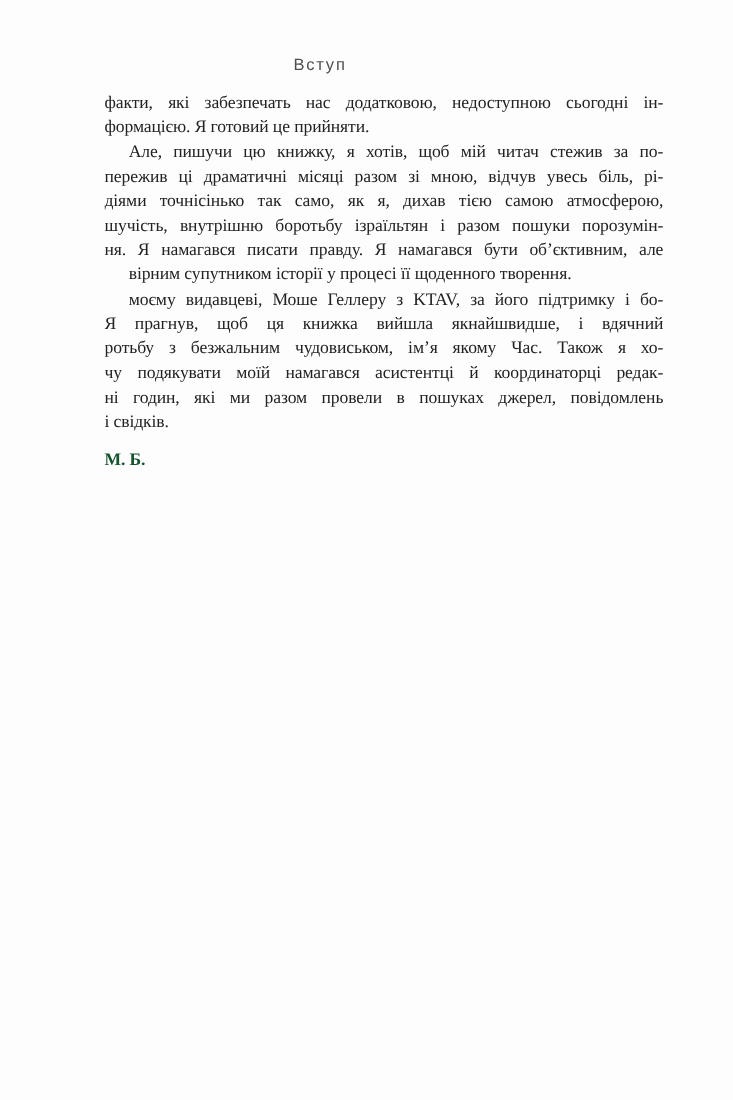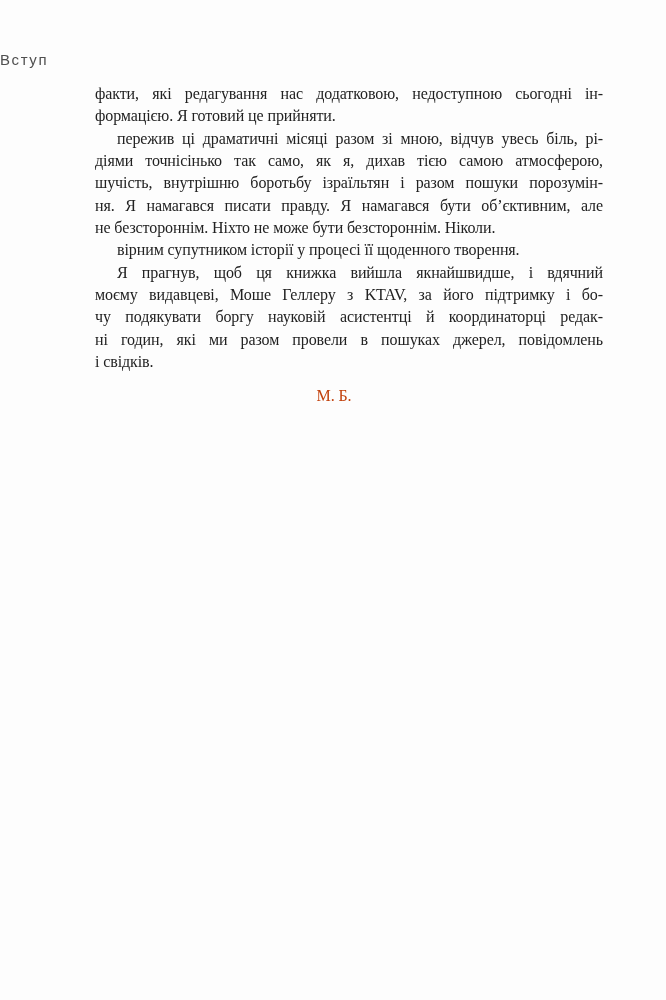--- a/index.html
+++ b/index.html
@@ -14,20 +14,21 @@
   .page {
     position: absolute;
     inset: 0;
     background: #fdfdfd;
   }
   .running-header {
     position: absolute;
     top: 51px;
     left: 0;
     width: 582px;
+    text-align: center;
     font-family: "Liberation Sans", "DejaVu Sans", sans-serif;
     font-size: 15px;
     letter-spacing: 1.6px;
     color: #4f4f4f;
   }
   .body-text {
     position: absolute;
     top: 83px;
     left: 95px;
     width: 508px;
@@ -43,50 +44,52 @@
     overflow: hidden;
     white-space: normal;
   }
   .line.last {
     text-align: left;
     text-align-last: left;
   }
   .para.indent .line:first-child { text-indent: 22px; }
   .signature {
     margin-top: 12px;
-    text-align: center;
+    text-align: left;
     padding-right: 30px;
     font-size: 16px;
-    color: #c2410c;
+    color: #14532d;
+    font-weight: bold;
   }
 </style>
 </head>
 <body style="background: rgb(253, 253, 253);">
 
 <div class="page">
   <div class="running-header" style="color: rgb(79, 79, 79);">Вступ</div>
 
   <div class="body-text" style="color: rgb(34, 34, 34);">
 
   <div class="para">
-        <div class="line">факти, які редагування нас додатковою, недоступною сьогодні ін-</div>
+        <div class="line">факти, які забезпечать нас додатковою, недоступною сьогодні ін-</div>
         <div class="line last">формацією. Я готовий це прийняти.</div>
       </div>
       <div class="para indent">
+        <div class="line">Але, пишучи цю книжку, я хотів, щоб мій читач стежив за по-</div>
         <div class="line">пережив ці драматичні місяці разом зі мною, відчув увесь біль, рі-</div>
         <div class="line">діями точнісінько так само, як я, дихав тією самою атмосферою,</div>
         <div class="line">шучість, внутрішню боротьбу ізраїльтян і разом пошуки порозумін-</div>
         <div class="line">ня. Я намагався писати правду. Я намагався бути об’єктивним, але</div>
-        <div class="line last">не безстороннім. Ніхто не може бути безстороннім. Ніколи.</div>
       </div>
       <div class="para indent">
         <div class="line last">вірним супутником історії у процесі її щоденного творення.</div>
       </div>
       <div class="para indent">
+        <div class="line">моєму видавцеві, Моше Геллеру з KTAV, за його підтримку і бо-</div>
         <div class="line">Я прагнув, щоб ця книжка вийшла якнайшвидше, і вдячний</div>
-        <div class="line">моєму видавцеві, Моше Геллеру з KTAV, за його підтримку і бо-</div>
-        <div class="line">чу подякувати боргу науковій асистентці й координаторці редак-</div>
+        <div class="line">ротьбу з безжальним чудовиськом, ім’я якому Час. Також я хо-</div>
+        <div class="line">чу подякувати моїй намагався асистентці й координаторці редак-</div>
         <div class="line">ні годин, які ми разом провели в пошуках джерел, повідомлень</div>
         <div class="line last">і свідків.</div>
       </div>
       <div class="signature">М. Б.</div>
     </div>
 </div>
 
 </body></html>

